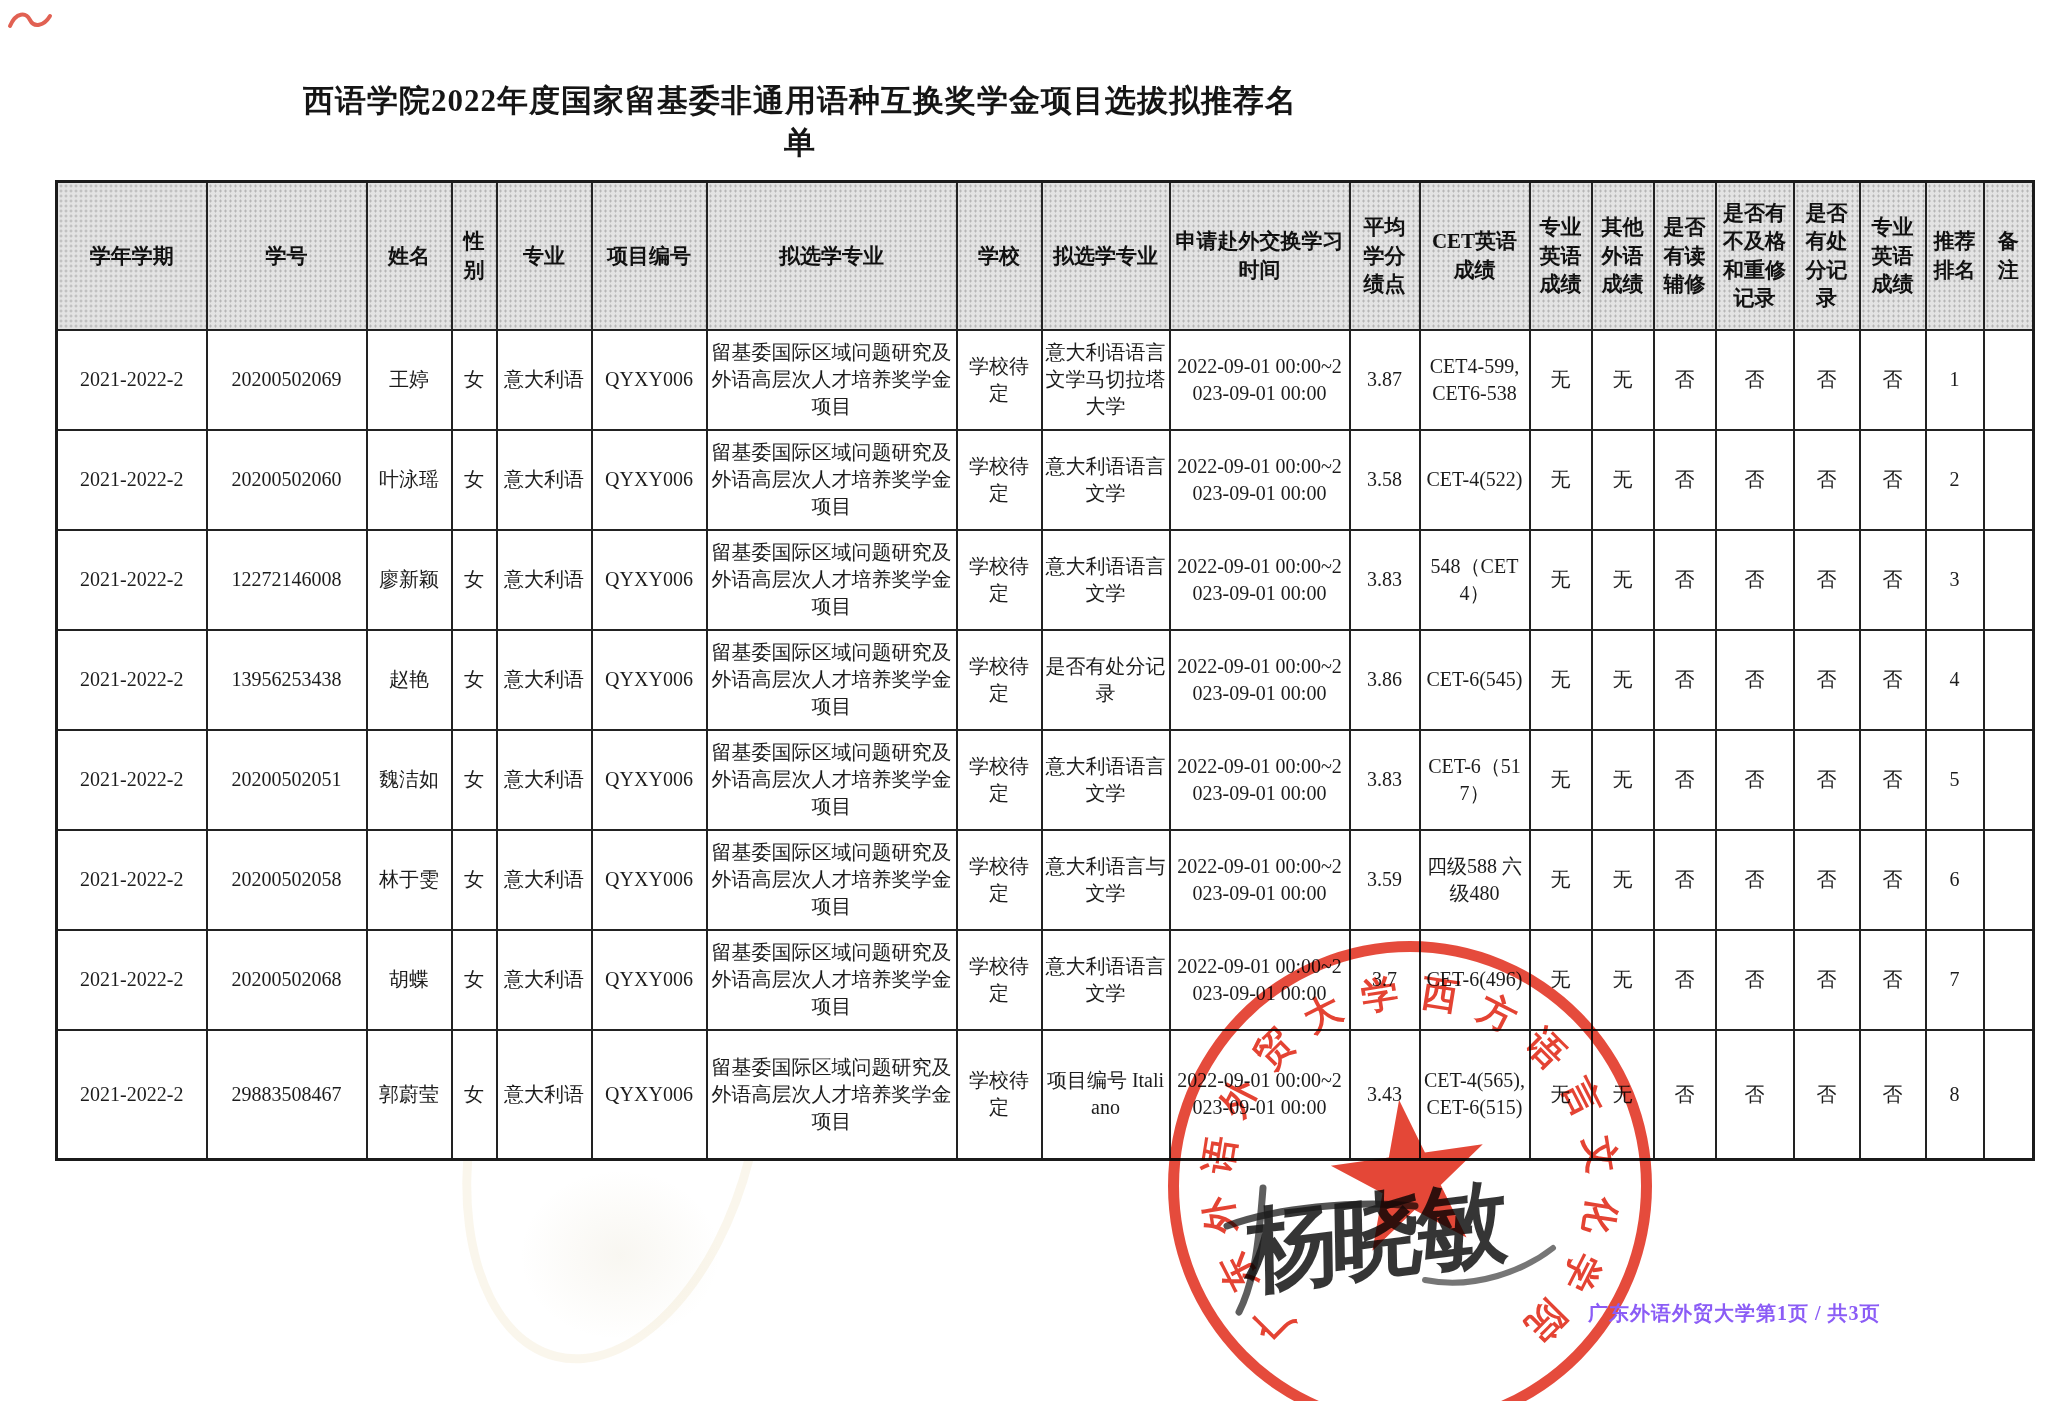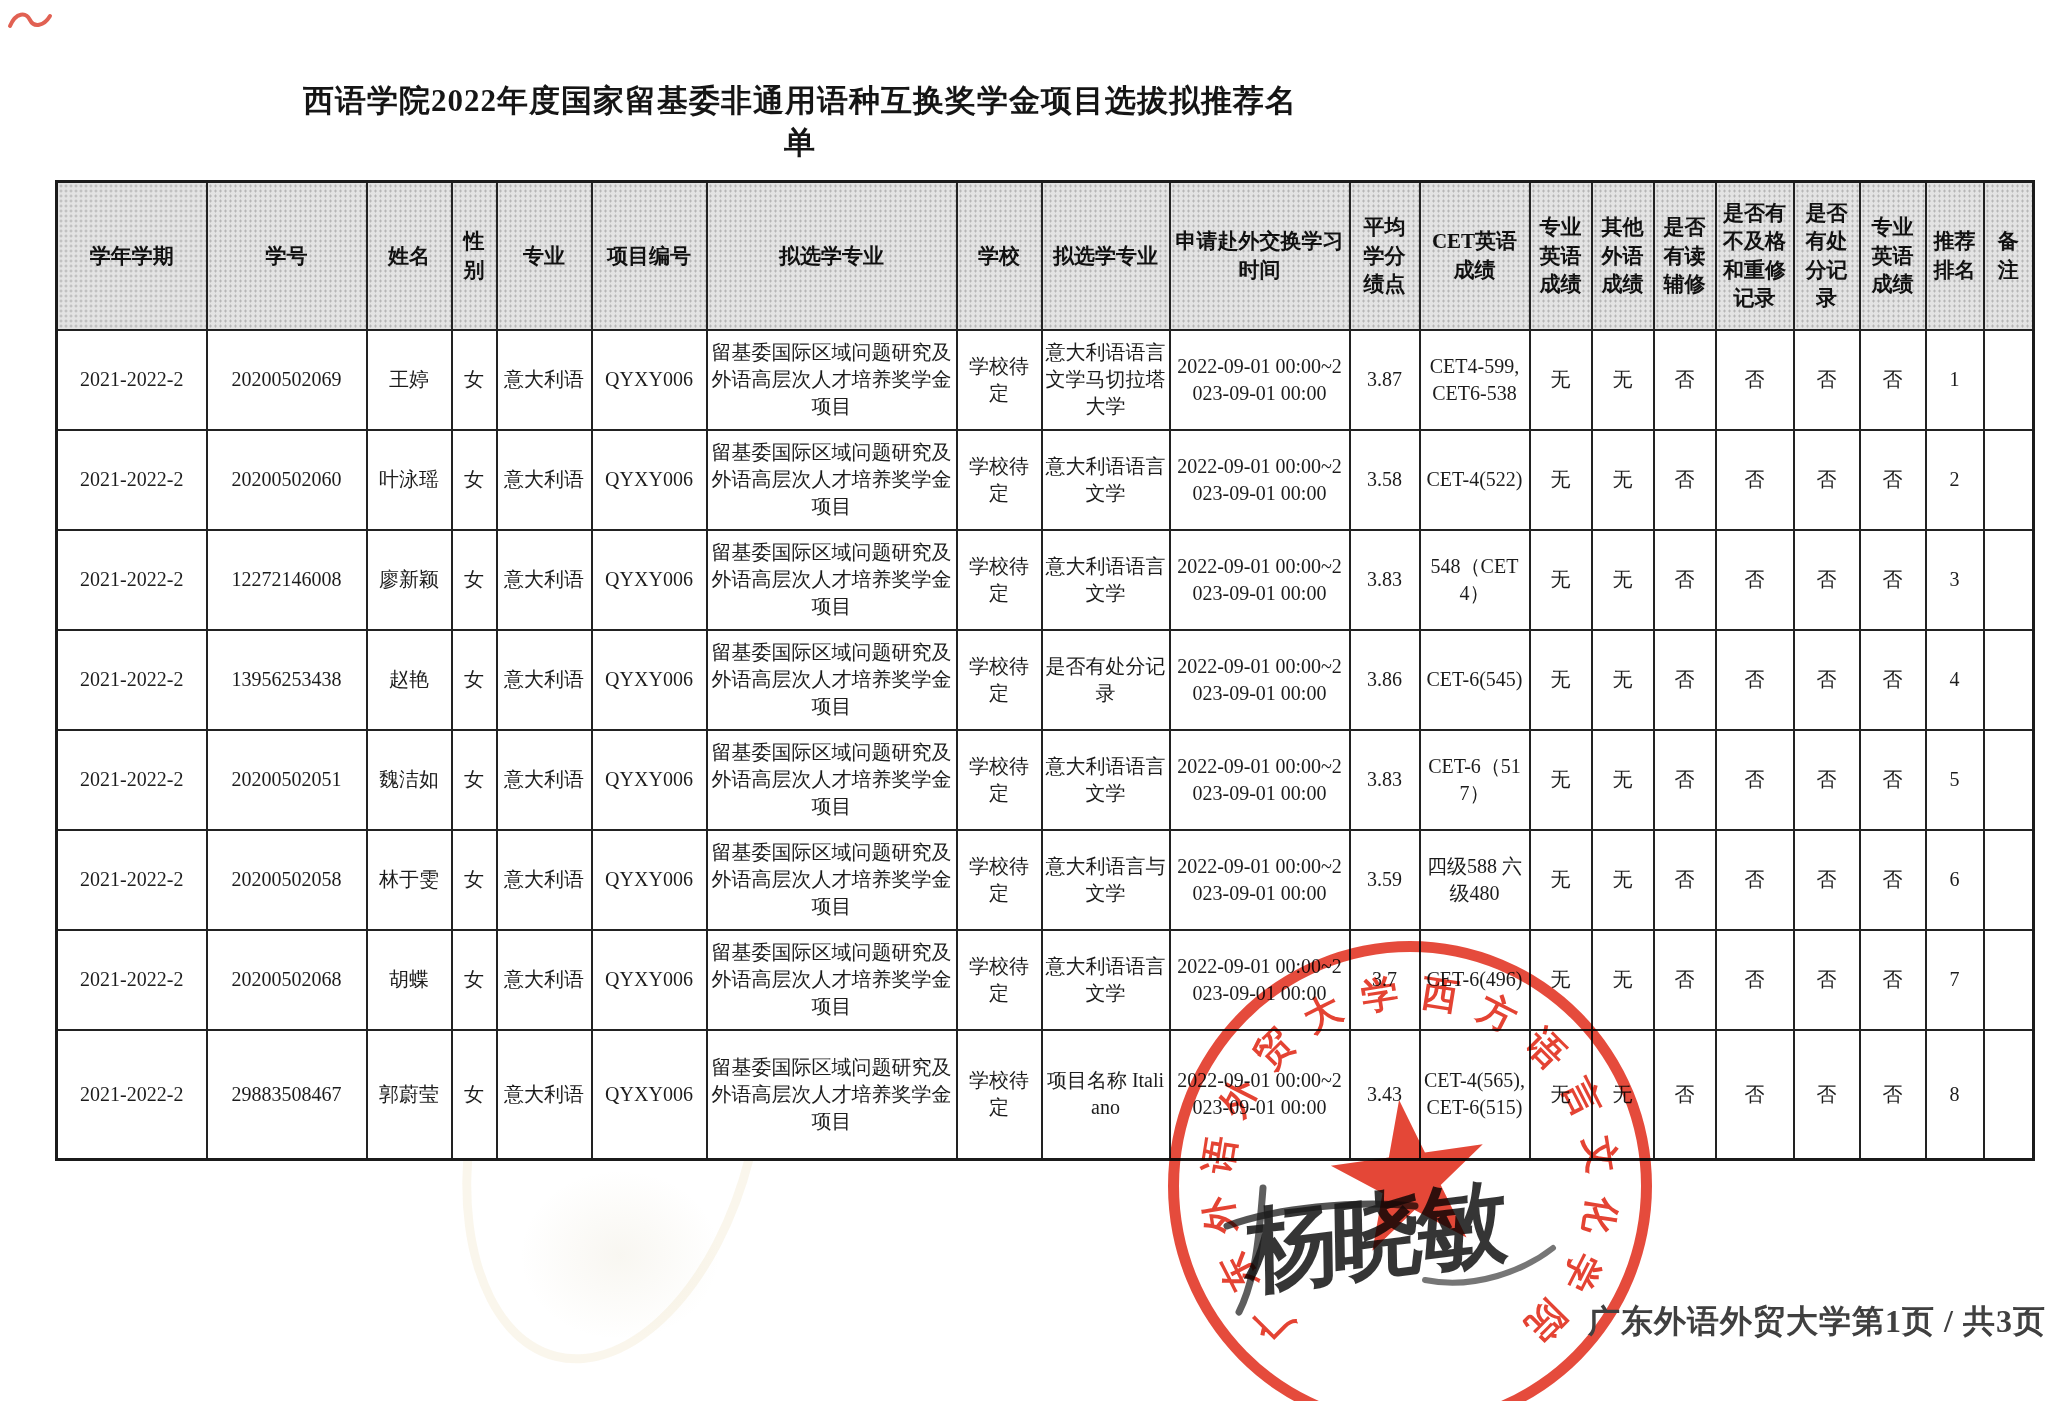--- a/index.html
+++ b/index.html
@@ -31,21 +31,21 @@
     background-color:#e3e3e3;
     background-image:radial-gradient(circle, rgba(110,110,110,.38) 1px, transparent 1.3px);
     background-size:5px 5px;
   }
   thead tr{height:148px;}
   tbody tr{height:100px;background:#fff;}
   tbody tr:last-child{height:130px;}
   
   .page-footer{
     position:absolute;left:1588px;top:1300px;
-    font-size:32px;font-weight:bold;color:#404040;letter-spacing:1px;
+    font-size:20px;font-weight:bold;color:#8b5cf6;letter-spacing:1px;
   }
   
   .stamp{
     position:absolute;left:1160px;top:935px;width:500px;height:500px;
     mix-blend-mode:multiply;pointer-events:none;
   }
   .stamp-ring{
     position:absolute;left:8px;top:6px;width:462px;height:468px;
     border:11px solid #e23322;border-radius:50%;opacity:.88;
     filter:blur(.4px);
@@ -299,21 +299,21 @@
         </tr>
         <tr>
           <td>2021-2022-2</td>
           <td>29883508467</td>
           <td>郭蔚莹</td>
           <td>女</td>
           <td>意大利语</td>
           <td>QYXY006</td>
           <td>留基委国际区域问题研究及外语高层次人才培养奖学金项目</td>
           <td>学校待定</td>
-          <td>项目名称 Italiano</td>
+          <td>项目编号 Italiano</td>
           <td>2022-09-01 00:00~2023-09-01 00:00</td>
           <td>3.43</td>
           <td>CET-4(565), CET-6(515)</td>
           <td>无</td>
           <td>无</td>
           <td>否</td>
           <td>否</td>
           <td>否</td>
           <td>否</td>
           <td>8</td>

